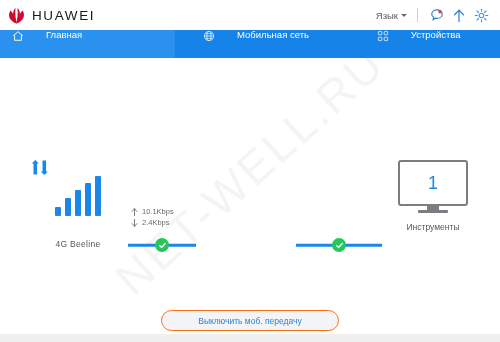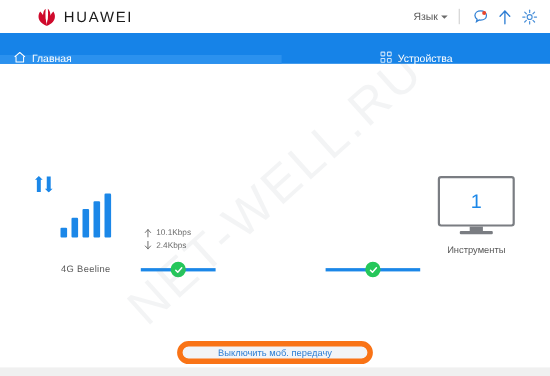--- a/index.html
+++ b/index.html
@@ -18,21 +18,20 @@
 
   
   .topbar {
     height: 30px;
     background: #ffffff;
     display: flex;
     align-items: center;
     padding: 0 8px 0 7px;
     position: relative;
     z-index: 5;
-    margin-left: 26px;
   }
 
   .brand {
     display: flex;
     align-items: center;
     gap: 6px;
   }
 
   .brand-logo { width: 19px; height: 17px; display: block; }
 
@@ -92,28 +91,27 @@
     background: #1683e8;
     display: flex;
     align-items: stretch;
     position: relative;
     z-index: 5;
   }
 
   .navitem {
     flex: 1 1 0;
     display: flex;
-    align-items: flex-end;
+    align-items: flex-start;
     justify-content: center;
-    gap: 5px;
+    gap: 22px;
     color: #ffffff;
     font-size: 9.5px;
     cursor: pointer;
     position: relative;
-    margin-top: 20px;
   }
 
   .navitem.active {
     background: #2b91ee;
     justify-content: flex-start;
     padding-left: 12px;
   }
 
   .navitem .nlabel { white-space: nowrap; line-height: 1; }
 
@@ -280,21 +278,21 @@
 
   
   .toggle-btn {
     position: absolute;
     left: 50%;
     transform: translateX(-50%);
     top: 252px;
     width: 178px;
     height: 21px;
     background: #f2f4f7;
-    border: 5px solid #f97316;
+    border: 1px solid #f97316;
     border-radius: 11px;
     color: #2f7fd4;
     font-size: 8.5px;
     display: flex;
     align-items: center;
     justify-content: center;
     cursor: pointer;
     font-family: "Liberation Sans", sans-serif;
   }
 
@@ -392,20 +390,32 @@
 
   <div class="navitem active">
     <span class="nicon">
       <svg width="12" height="12" viewBox="0 0 14 14">
         <path d="M1.5 6.6 L7 2 L12.5 6.6 M3 6.2 L3 12 L11 12 L11 6.2" fill="none" stroke="#ffffff" stroke-width="1.1" stroke-linejoin="round"></path>
       </svg>
     </span>
     <span class="nlabel">Главная</span>
   </div>
 
+  <div class="navitem">
+    <span class="nicon">
+      <svg width="12" height="12" viewBox="0 0 14 14">
+        <circle cx="7" cy="7" r="5.4" fill="none" stroke="#cfe6fb" stroke-width="1.1"></circle>
+        <ellipse cx="7" cy="7" rx="2.4" ry="5.4" fill="none" stroke="#cfe6fb" stroke-width="1.1"></ellipse>
+        <line x1="1.6" y1="7" x2="12.4" y2="7" stroke="#cfe6fb" stroke-width="1.1"></line>
+        <line x1="2.4" y1="4.2" x2="11.6" y2="4.2" stroke="#cfe6fb" stroke-width="0.9"></line>
+        <line x1="2.4" y1="9.8" x2="11.6" y2="9.8" stroke="#cfe6fb" stroke-width="0.9"></line>
+      </svg>
+    </span>
+    <span class="nlabel">Мобильная сеть</span>
+  </div>
 
   <div class="navitem">
     <span class="nicon">
       <svg width="12" height="12" viewBox="0 0 14 14">
         <g fill="none" stroke="#cfe6fb" stroke-width="1.1">
           <rect x="1.6" y="1.6" width="4" height="4" rx="0.6"></rect>
           <rect x="8.4" y="1.6" width="4" height="4" rx="0.6"></rect>
           <rect x="1.6" y="8.4" width="4" height="4" rx="0.6"></rect>
           <rect x="8.4" y="8.4" width="4" height="4" rx="0.6"></rect>
         </g>

